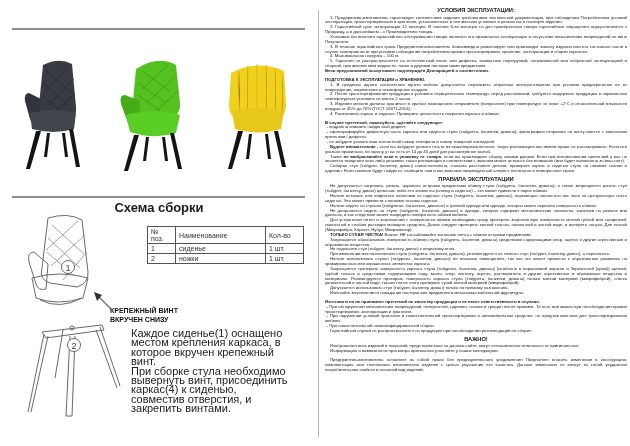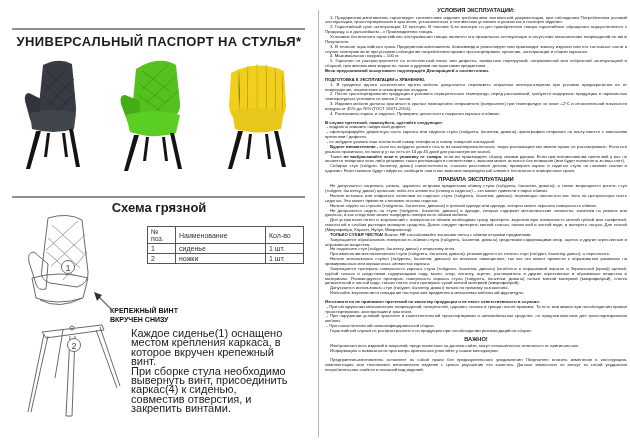--- a/index.html
+++ b/index.html
@@ -48,21 +48,20 @@
   .note-bold { font-weight: bold; margin-top: 8px; text-indent: 0 !important; }
   .gap-top { margin-top: 8px !important; }
   b.inline { font-weight: bold; }
 </style>
 </head>
 <body>
 
 <div class="page">
 
   <div class="rule rule1"></div>
-  <div class="left-title">УНИВЕРСАЛЬНЫЙ ПАСПОРТ НА СТУЛЬЯ*</div>
 
   <div class="chairs">
 
     <svg width="86" height="116" viewBox="0 0 86 116">
       <path d="M27 8 Q43 0 56 7 L60 50 Q61 61 50 63 L30 61 Q21 59 23 48 Z" fill="#383c42"></path>
       <g stroke="#22252a" stroke-width="0.8" opacity="0.8">
         <path d="M30 14 L56 36 M27 26 L52 48 M26 38 L46 56"></path>
         <path d="M52 10 L29 34 M58 22 L32 48 M59 36 L40 56"></path>
       </g>
       <path d="M13 36 Q8 36 9 44 L14 62 Q16 69 23 67 L25 42 Z" fill="#31353b"></path>
@@ -100,21 +99,21 @@
       <g fill="#141414">
         <path d="M24 74 L29 74 L18 112 L14 112 Z"></path>
         <path d="M60 74 L64 74 L72 110 L68 110 Z"></path>
         <path d="M35 77 L38 77 L35 102 L32 102 Z"></path>
         <path d="M51 77 L54 77 L57 102 L54 102 Z"></path>
       </g>
     </svg>
   </div>
 
   <div class="rule rule2"></div>
-  <div class="assembly-title">Схема грязной</div>
+  <div class="assembly-title">Схема сборки</div>
 
   <svg class="lineart" width="138" height="212" viewBox="0 0 138 212">
     <g fill="none" stroke="#6a6a6a" stroke-width="1">
       <path d="M40 6 Q60 0 74 8 L80 60 Q81 71 69 75 L42 71 Q31 68 34 56 Z"></path>
       <g stroke-width="0.6">
         <path d="M44 13 L76 42 M40 26 L72 56 M39 40 L66 64"></path>
         <path d="M70 9 L38 38 M77 23 L43 54 M79 40 L55 68"></path>
       </g>
       <path d="M26 40 Q19 40 21 50 L28 72 Q30 79 38 77 L40 52 Z"></path>
       <path d="M24 66 Q52 58 80 66 L75 86 Q50 94 28 86 Z"></path>

